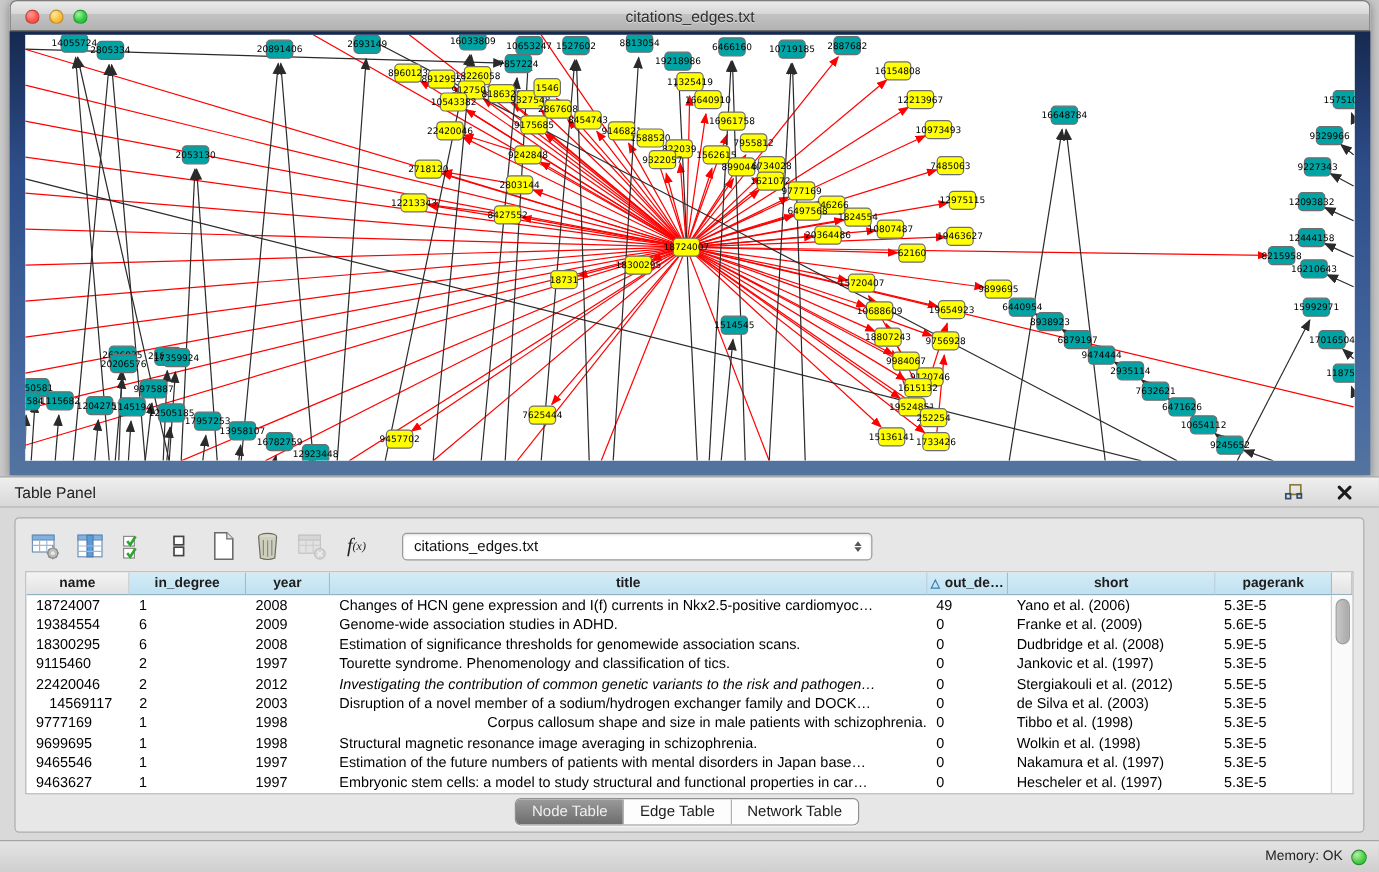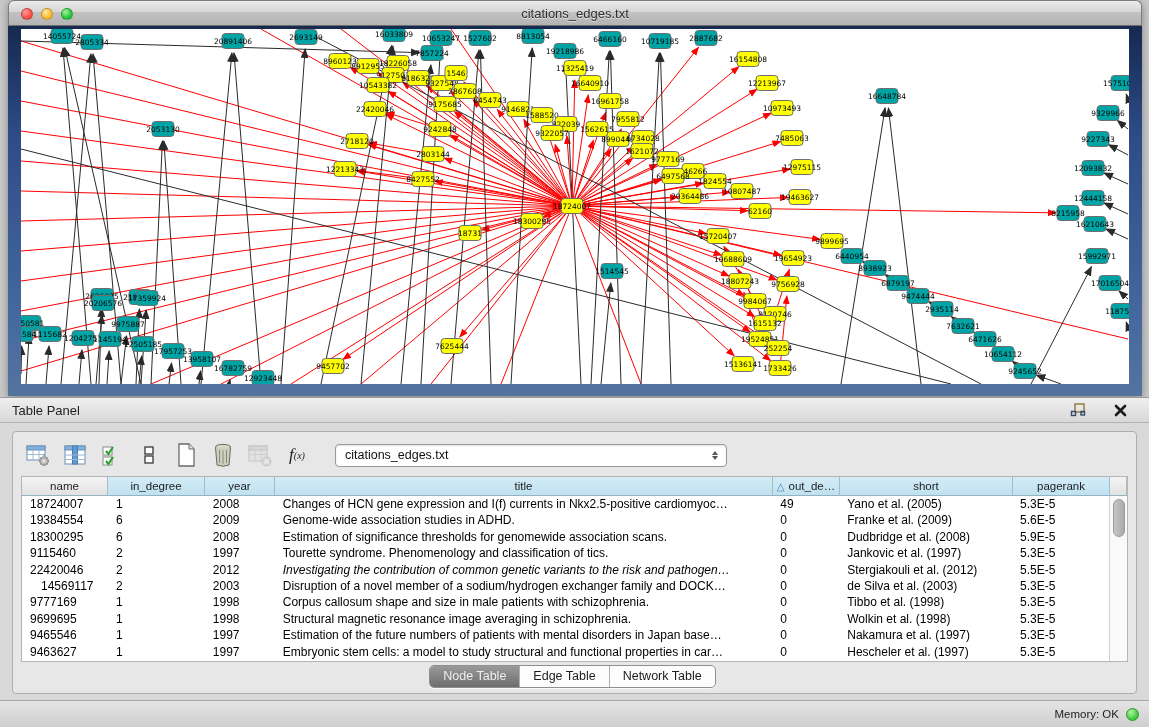--- a/index.html
+++ b/index.html
@@ -39,21 +39,21 @@
   .combo { margin-left:14px; width:392px; height:23px; background:#fff; border:1px solid #9a9a9a;
     border-radius:4px; display:flex; align-items:center; font-size:12.5px; color:#111;
     padding-left:9px; box-shadow:inset 0 1px 2px rgba(0,0,0,.12); }
   .combo-arrows { margin-left:auto; padding-right:8px; display:flex; flex-direction:column; gap:1px; }
   .combo-arrows span { width:0; height:0; border-left:3.5px solid transparent; border-right:3.5px solid transparent; }
   .arr-up { border-bottom:4px solid #555; }
   .arr-dn { border-top:4px solid #555; }
 
   
   .grid-wrap { position:relative; margin:0 2px; border:1px solid #b5b5b5; background:#fff; height:186px; overflow:hidden; }
-  .grid-header { display:flex; height:19px; }
+  .grid-header { display:flex; height:19px;font-weight:bold; }
   .gh-cell { height:19px; font-size:11.5px; color:#1d1d1d; display:flex; align-items:center;
     justify-content:center; background:linear-gradient(#d3ecf7,#c0e1f0);
     border-right:1px solid #9fbecd; border-bottom:1px solid #93b3c3; overflow:hidden; white-space:nowrap; }
   .gh-cell.plain { background:linear-gradient(#f4f4f4,#e2e2e2); border-right:1px solid #b9b9b9; }
   .gh-cell .sort-tri { color:#3f7fb1; font-size:10px; margin-right:4px; }
   .grid-rows { position:absolute; left:0; right:18px; top:19px; bottom:0; overflow:hidden; }
   .g-row { display:flex; height:16.4px; }
   .g-cell { font-size:12px; color:#000; padding-left:8px; white-space:nowrap; overflow:hidden;
     text-overflow:clip; line-height:16.4px; }
   .vscroll { position:absolute; top:19px; right:0; width:18px; bottom:0; background:#fafafa; border-left:1px solid #d0d0d0; }
@@ -814,21 +814,21 @@
           </div>
           <div class="gh-cell plain" style="flex: 1 1 0%;"></div>
         </div>
       <div class="grid-rows" id="grid-rows">
           <div class="g-row">
             <div class="g-cell" style="width: 86px;">18724007</div>
             <div class="g-cell" style="width: 97px;">1</div>
             <div class="g-cell" style="width: 70px;">2008</div>
             <div class="g-cell" style="width: 498px;">Changes of HCN gene expression and I(f) currents in Nkx2.5-positive cardiomyoc…</div>
             <div class="g-cell" style="width: 67px;">49</div>
-            <div class="g-cell" style="width: 173px;">Yano et al. (2005)</div>
+            <div class="g-cell" style="width: 173px;">Yano et al. (2006)</div>
             <div class="g-cell" style="width: 97px;">5.3E-5</div>
           </div>
           <div class="g-row">
             <div class="g-cell" style="width: 86px;">19384554</div>
             <div class="g-cell" style="width: 97px;">6</div>
             <div class="g-cell" style="width: 70px;">2009</div>
             <div class="g-cell" style="width: 498px;">Genome-wide association studies in ADHD.</div>
             <div class="g-cell" style="width: 67px;">0</div>
             <div class="g-cell" style="width: 173px;">Franke et al. (2009)</div>
             <div class="g-cell" style="width: 97px;">5.6E-5</div>
@@ -866,21 +866,21 @@
             <div class="g-cell" style="width: 70px;">2003</div>
             <div class="g-cell" style="width: 498px;">Disruption of a novel member of a sodium/hydrogen exchanger family and DOCK…</div>
             <div class="g-cell" style="width: 67px;">0</div>
             <div class="g-cell" style="width: 173px;">de Silva et al. (2003)</div>
             <div class="g-cell" style="width: 97px;">5.3E-5</div>
           </div>
           <div class="g-row">
             <div class="g-cell" style="width: 86px;">9777169</div>
             <div class="g-cell" style="width: 97px;">1</div>
             <div class="g-cell" style="width: 70px;">1998</div>
-            <div class="g-cell" style="width: 498px;">Corpus callosum shape and size in male patients with schizophrenia.</div>
+            <div class="g-cell" style="width: 498px; text-align: right;">Corpus callosum shape and size in male patients with schizophrenia.</div>
             <div class="g-cell" style="width: 67px;">0</div>
             <div class="g-cell" style="width: 173px;">Tibbo et al. (1998)</div>
             <div class="g-cell" style="width: 97px;">5.3E-5</div>
           </div>
           <div class="g-row">
             <div class="g-cell" style="width: 86px;">9699695</div>
             <div class="g-cell" style="width: 97px;">1</div>
             <div class="g-cell" style="width: 70px;">1998</div>
             <div class="g-cell" style="width: 498px;">Structural magnetic resonance image averaging in schizophrenia.</div>
             <div class="g-cell" style="width: 67px;">0</div>

